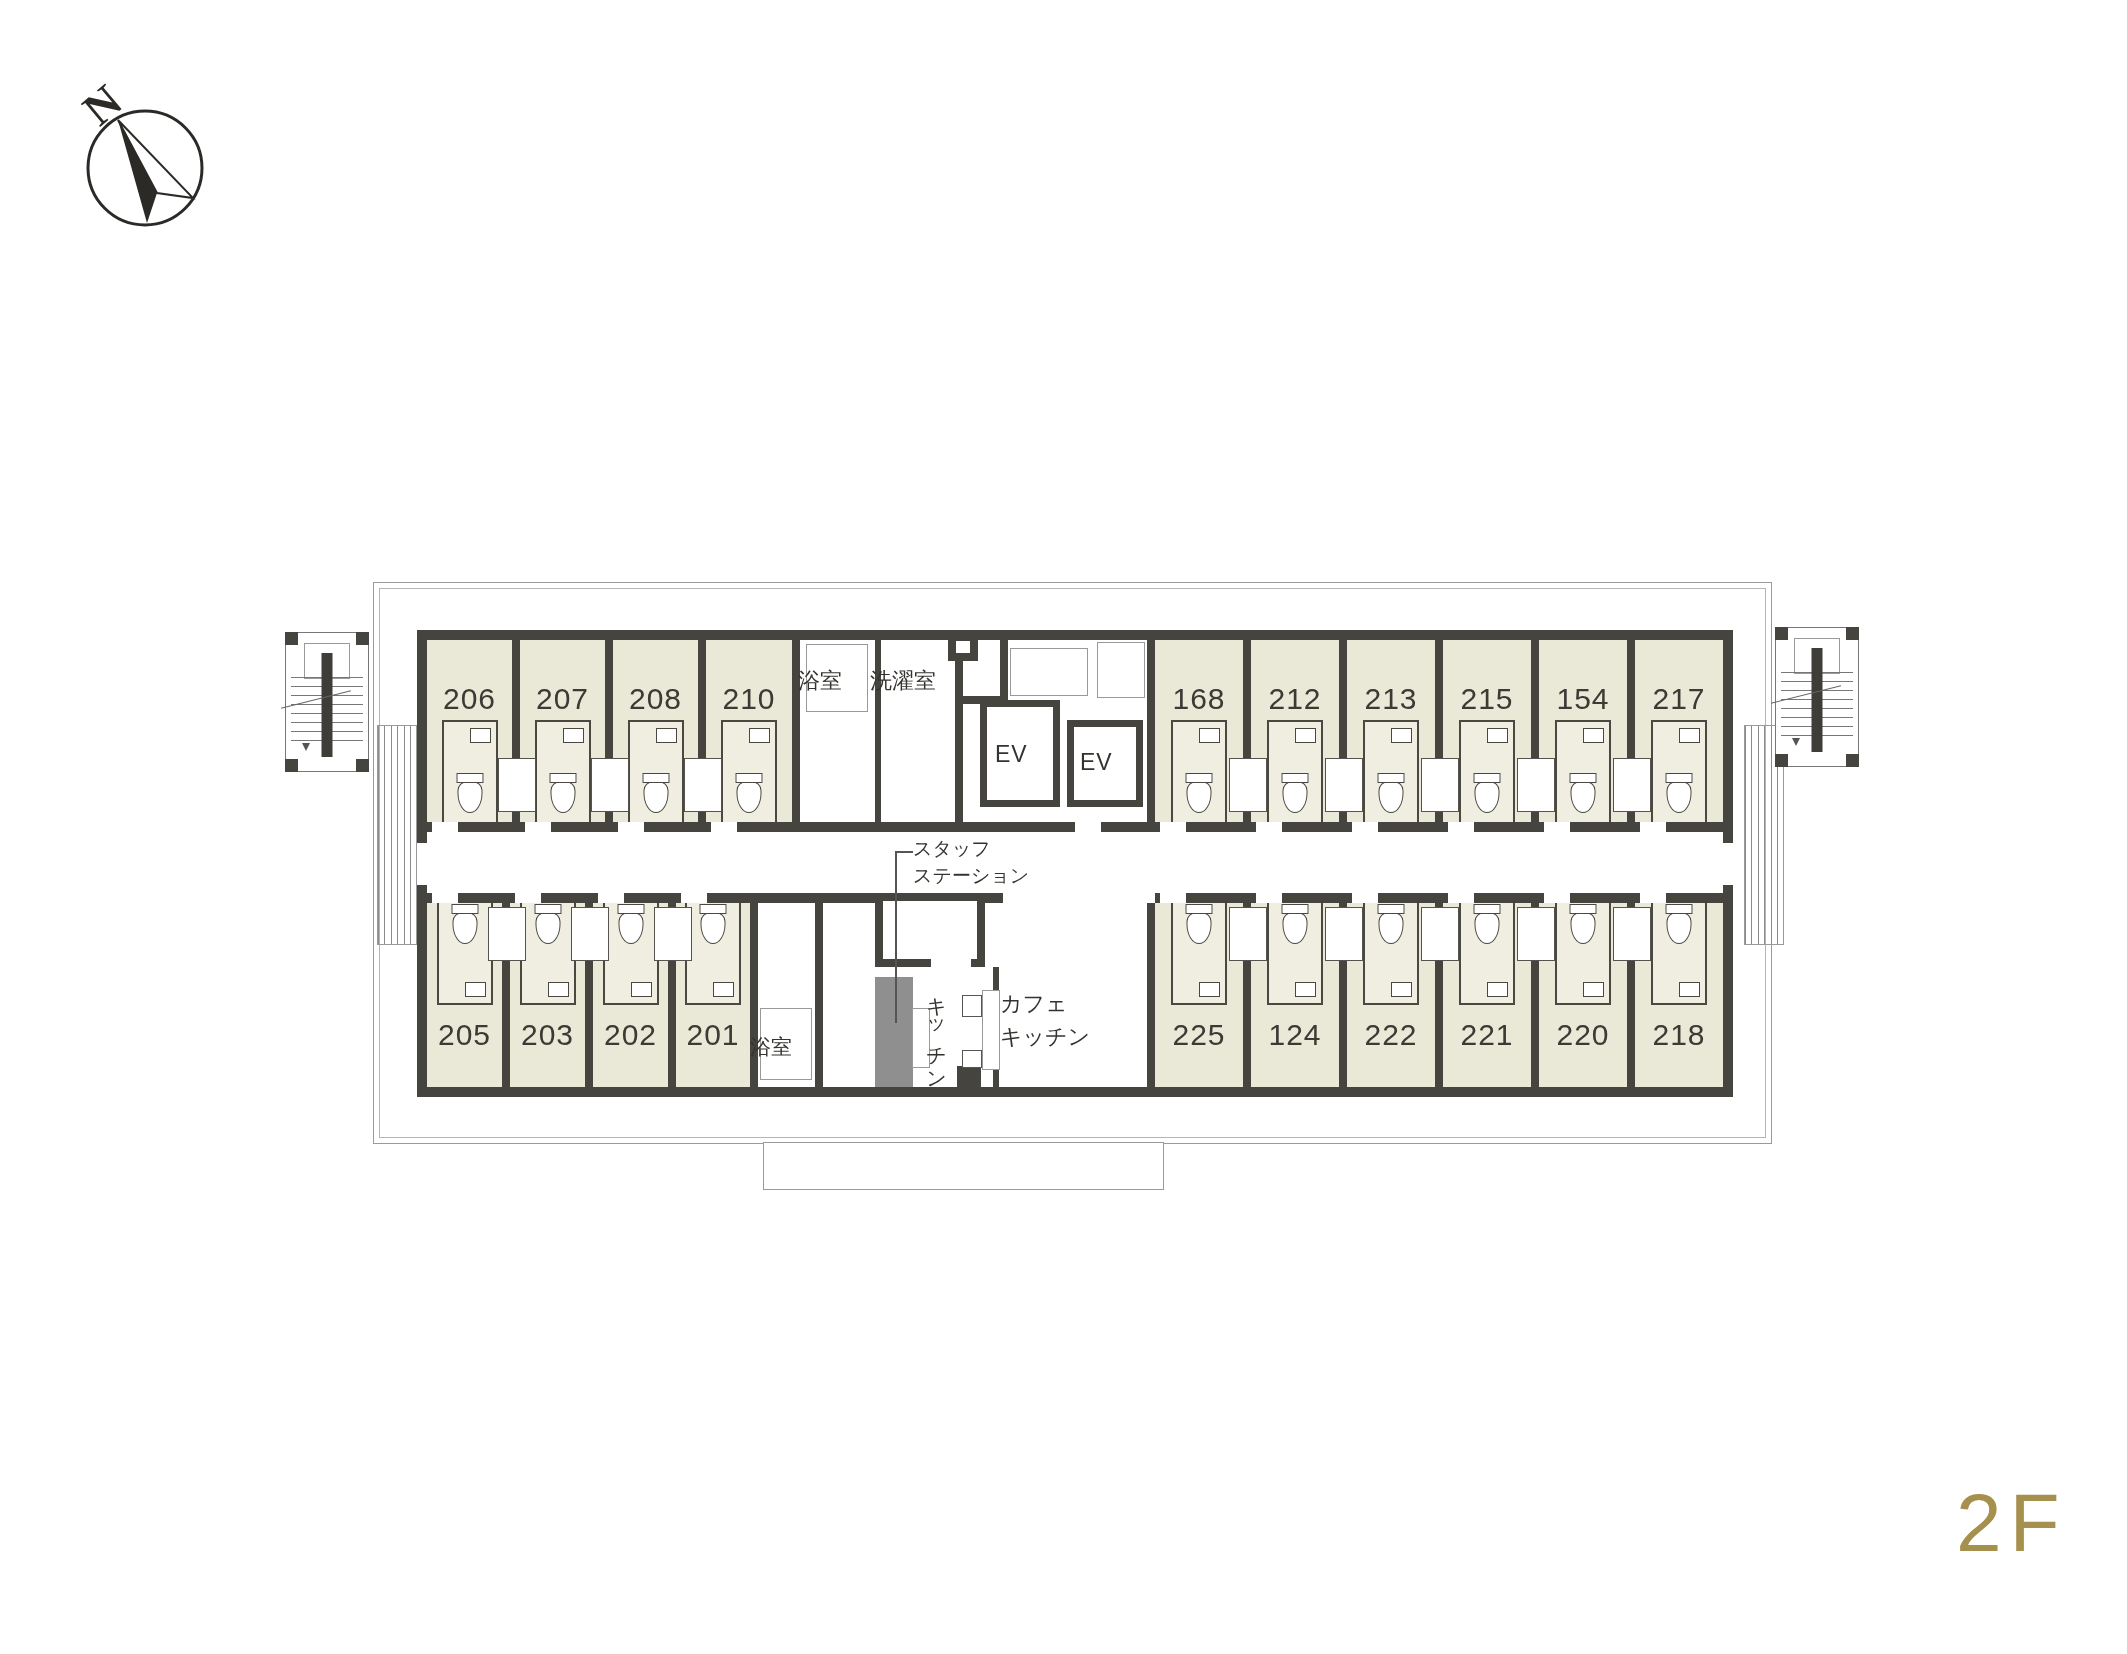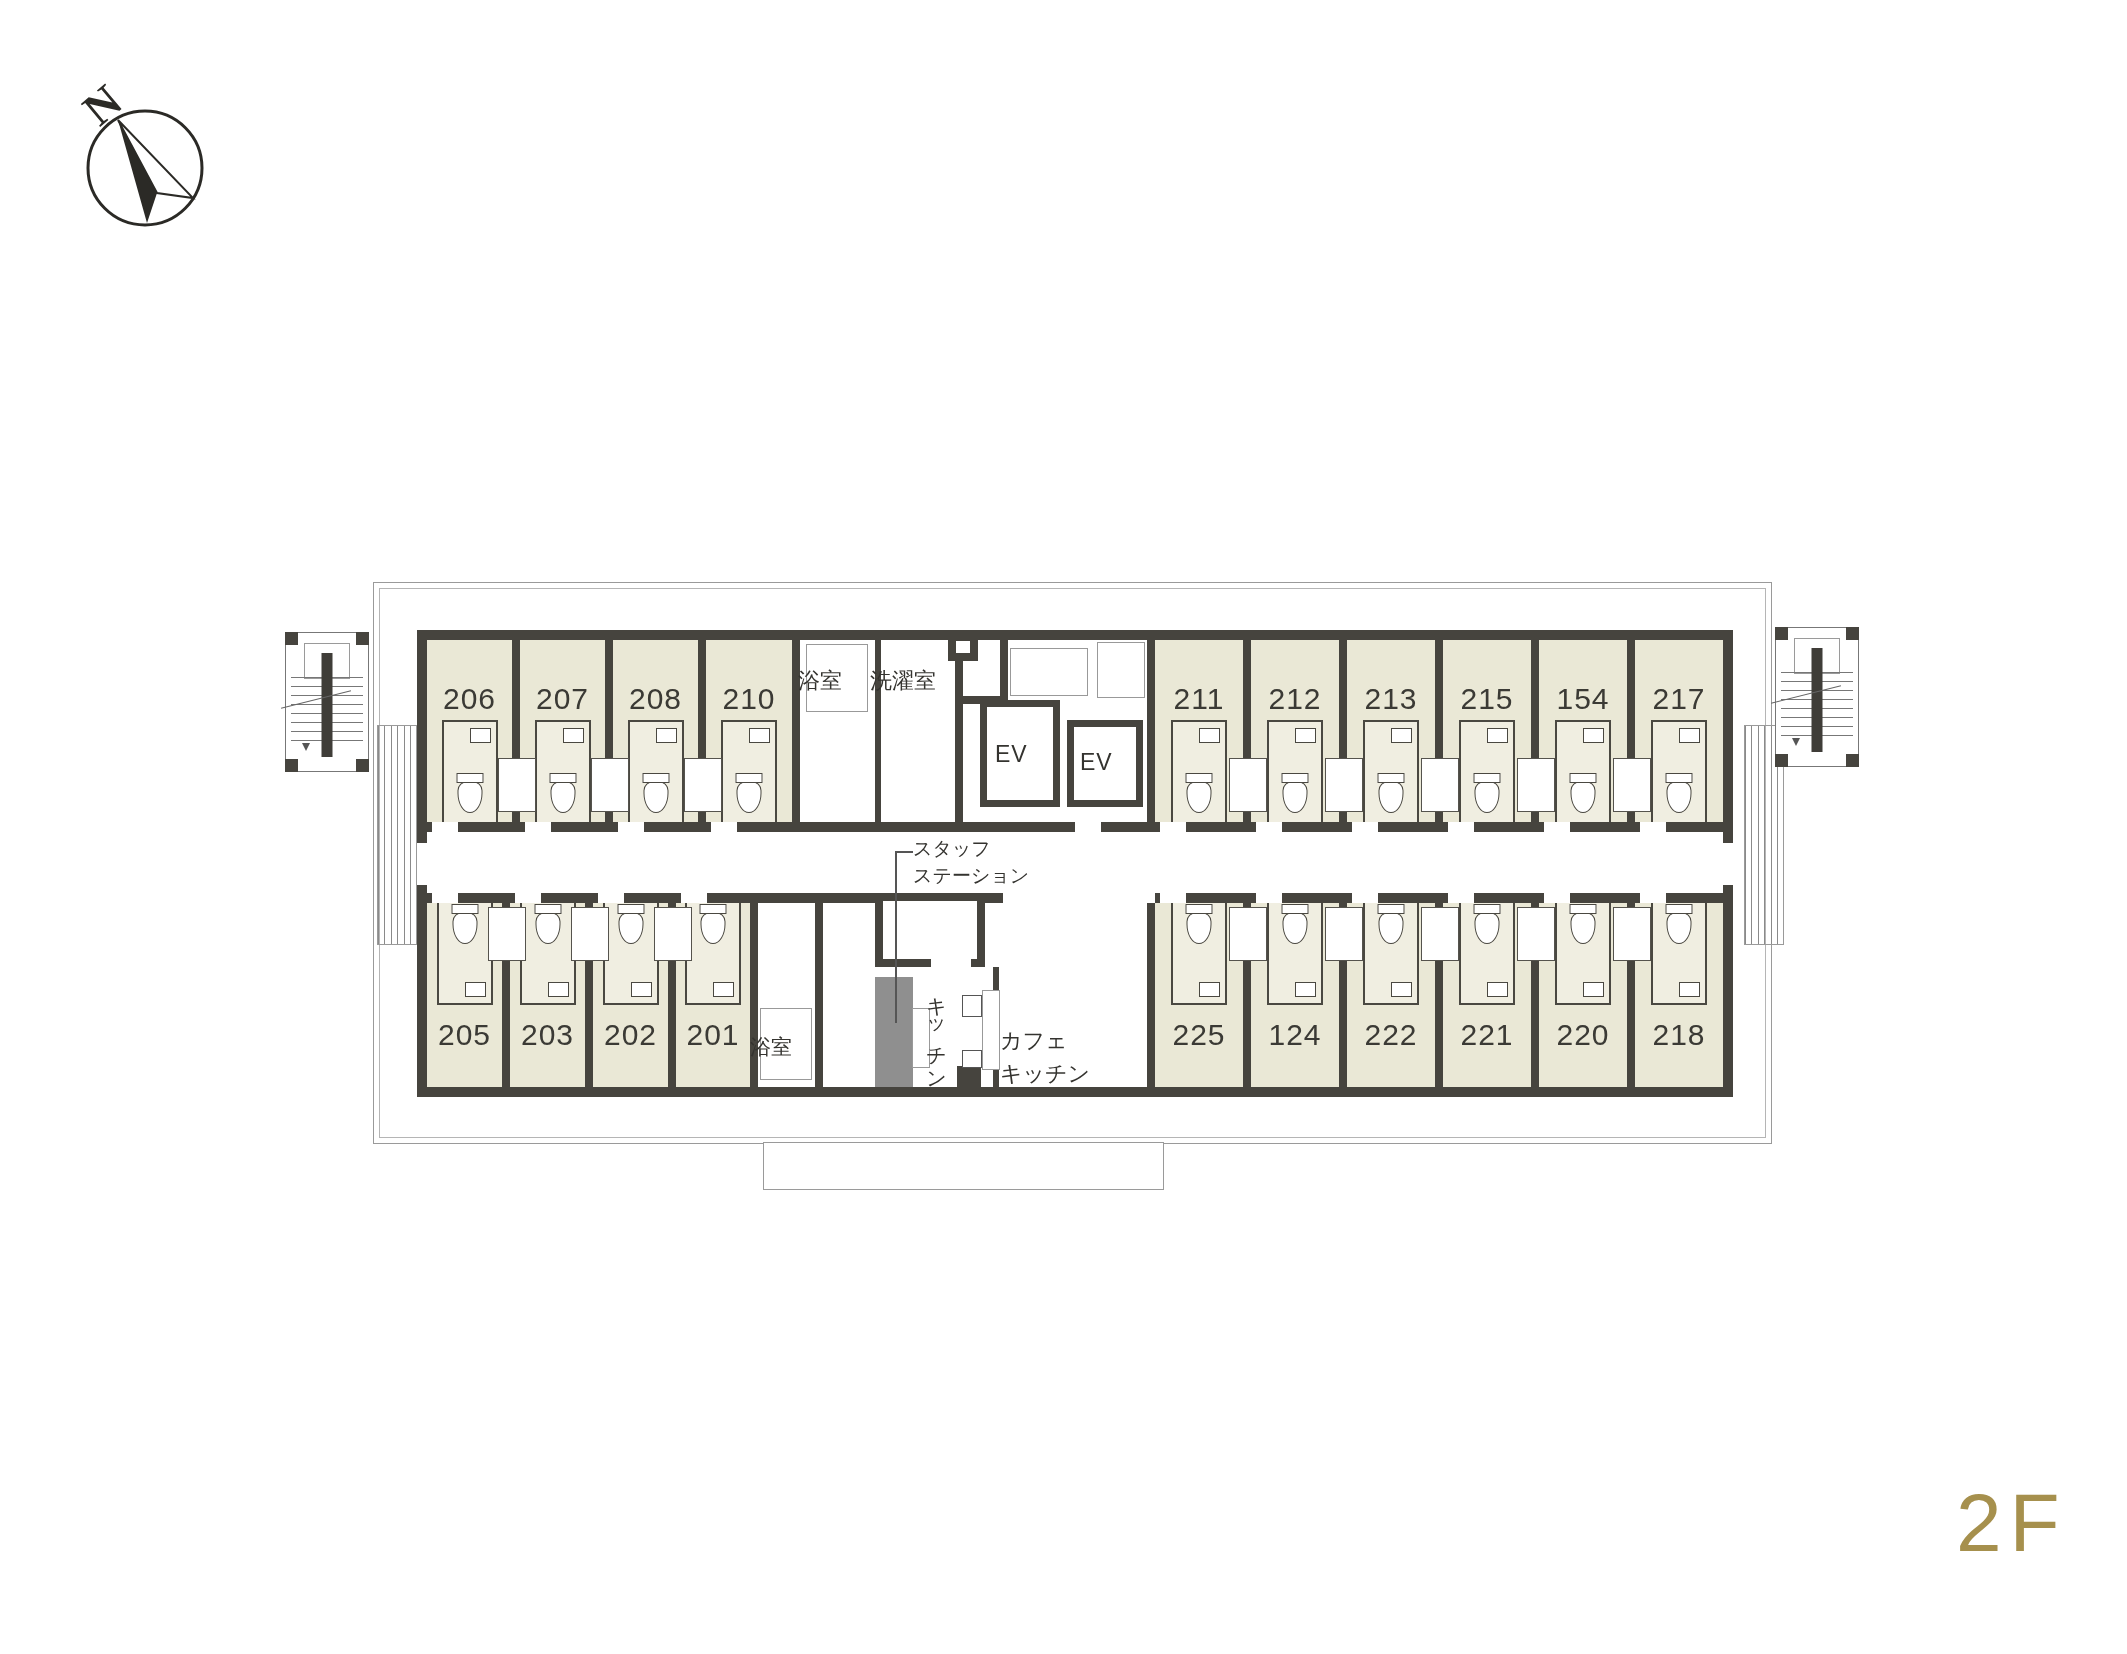--- a/index.html
+++ b/index.html
@@ -179,21 +179,21 @@
         <div class="ev" style="left:17px;top:60px;width:80px;height:107px">
             <i class="evdoor"></i>
           </div>
         <div class="ev" style="left:104px;top:80px;width:76px;height:87px">
             <i class="evdoor"></i>
           </div>
         <i class="door" style="left:112px"></i>
       </div>
         <i class="sp s8"></i>
       <div class="room w88">
-        <span class="num">211</span>
+        <span class="num">168</span>
         <i class="pod">
             <i class="bsn"></i>
             <i class="tkt"></i>
           </i>
         <i class="door"></i>
       </div>
         <i class="sp s8"></i>
       <div class="room w88">
         <span class="num">212</span>
         <i class="pod">
@@ -383,19 +383,19 @@
   <div class="lbl c f22" style="left:798px;top:666px;width:78px">浴室</div>
   <div class="lbl c f22" style="left:870px;top:666px;width:92px">洗濯室</div>
   <div class="lbl c f23" style="left:995px;top:741px;width:50px">EV</div>
   <div class="lbl c f23" style="left:1080px;top:749px;width:50px">EV</div>
   <div class="lbl f19" style="left:913px;top:836px">
     <span>スタッフ</span><br>
     <span>ステーション</span>
   </div>
   <div class="lbl c f21" style="left:750px;top:1033px;width:64px">浴室</div>
   <div class="lbl vert" style="left:924px;top:983px;height:100px">キッチン</div>
-  <div class="lbl c cafe" style="left:1000px;top:1024px;width:155px">
+  <div class="lbl c cafe" style="left:1000px;top:987px;width:155px">
     <span>カフェ</span><br>
     <span>キッチン</span>
   </div>
 
   <div class="lbl floor" style="left:1956px;top:1476px;color:#a6904d">2F</div>
 </div>
 
 </body></html>

